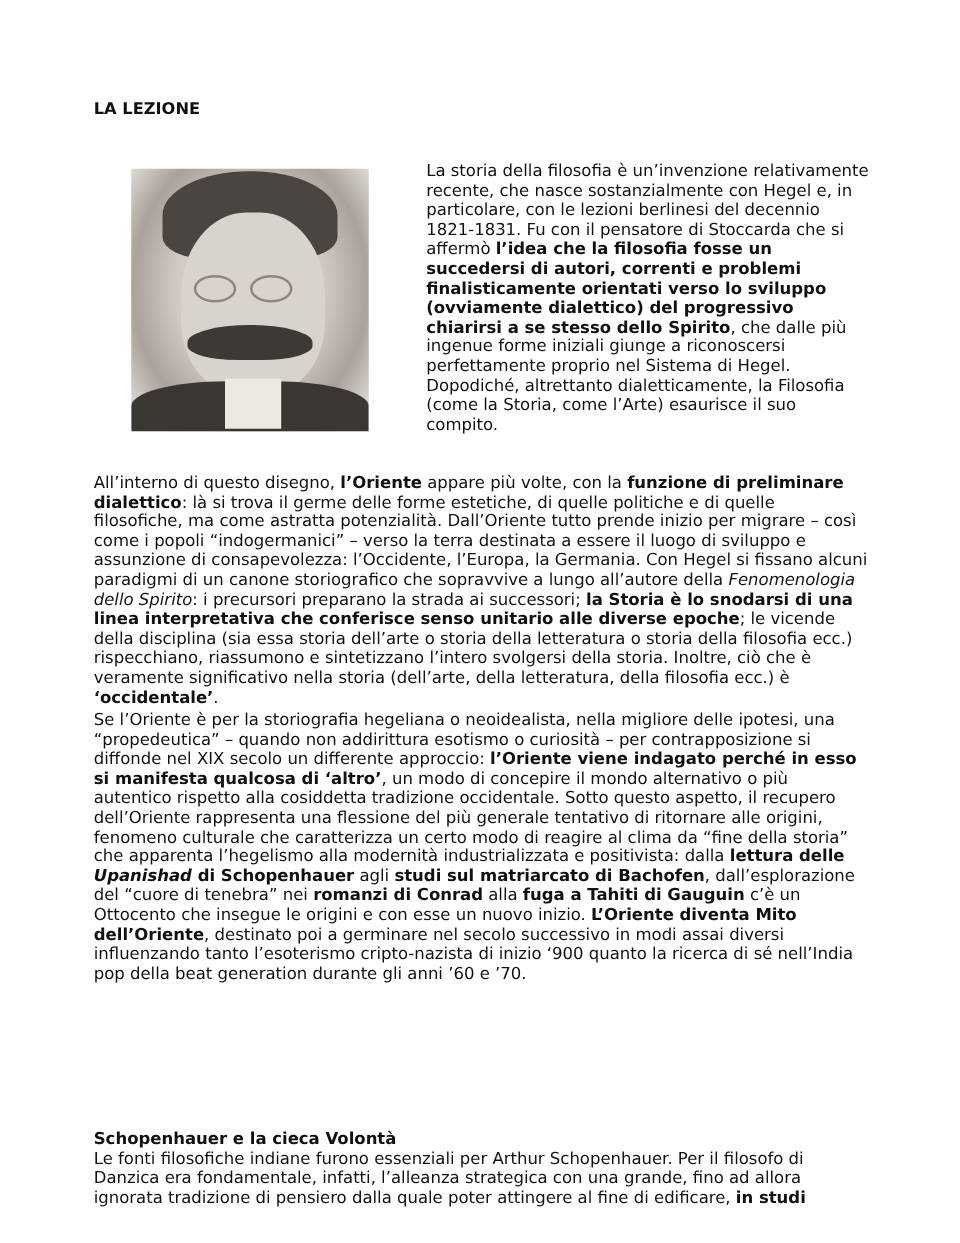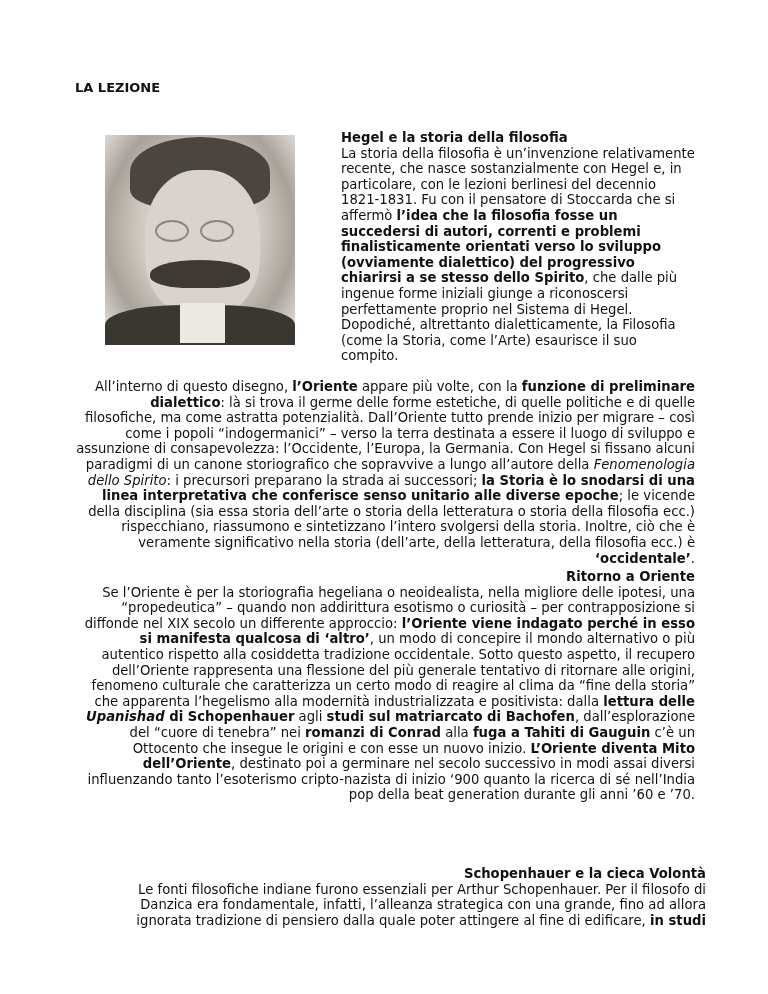--- a/index.html
+++ b/index.html
@@ -14,24 +14,24 @@
                     background: #4a4540; }
   .portrait .face { position: absolute; left: 40px; top: 35px; width: 115px; height: 145px; border-radius: 45% 45% 40% 40%;
                     background: #d8d3cc; }
   .portrait .glass-l, .portrait .glass-r { position: absolute; top: 85px; width: 30px; height: 18px; border: 2px solid #8d867e; border-radius: 50%; }
   .portrait .glass-l { left: 50px; }
   .portrait .glass-r { left: 95px; }
   .portrait .moustache { position: absolute; left: 45px; top: 125px; width: 100px; height: 28px; border-radius: 50% 50% 40% 40%; background: #3e3934; }
   .portrait .coat { position: absolute; left: 0; top: 170px; width: 190px; height: 50px; background: #3a3632; border-radius: 40% 40% 0 0; }
   .portrait .collar { position: absolute; left: 75px; top: 168px; width: 45px; height: 40px; background: #ece8e2; }
   .side-block { position: absolute; left: 266px; top: 130px; width: 355px; font-size: 13.2px; line-height: 15.6px; }
-  .body-block { position: absolute; left: 0; width: 620px; font-size: 13.2px; line-height: 15.6px; text-align: right; }
+  .body-block { position: absolute; left: 0; width: 620px; font-size: 13.2px; line-height: 15.6px; }
   .intro-cont { top: 379px; }
   .section-2 { top: 569px; }
-  .section-3 { top: 866px; margin-left: 11px; }
+  .section-3 { top: 904px; }
   h2 { font-size: 13.2px; font-weight: bold; margin: 0; line-height: 15.6px; }
   p { margin: 0; }
   b { font-weight: bold; }
   i { font-style: italic; }
 </style>
 </head>
 <body>
 
 <div class="page">
   <div class="doc-title">LA LEZIONE</div>
@@ -40,30 +40,28 @@
     <div class="hair"></div>
     <div class="face"></div>
     <div class="glass-l"></div>
     <div class="glass-r"></div>
     <div class="moustache"></div>
     <div class="coat"></div>
     <div class="collar"></div>
   </div>
 
   <div class="side-block">
-    <h2>Hegel e la storia della filosofia</h2>
     <p>La storia della filosofia è un’invenzione relativamente recente, che nasce sostanzialmente con Hegel e, in particolare, con le lezioni berlinesi del decennio 1821-1831. Fu con il pensatore di Stoccarda che si affermò <b>l’idea che la filosofia fosse un succedersi di autori, correnti e problemi finalisticamente orientati verso lo sviluppo (ovviamente dialettico) del progressivo chiarirsi a se stesso dello Spirito</b>, che dalle più ingenue forme iniziali giunge a riconoscersi perfettamente proprio nel Sistema di Hegel. Dopodiché, altrettanto dialetticamente, la Filosofia (come la Storia, come l’Arte) esaurisce il suo compito.</p>
   </div>
 
   <div class="body-block intro-cont">
     <p>All’interno di questo disegno, <b>l’Oriente</b> appare più volte, con la <b>funzione di preliminare dialettico</b>: là si trova il germe delle forme estetiche, di quelle politiche e di quelle filosofiche, ma come astratta potenzialità. Dall’Oriente tutto prende inizio per migrare – così come i popoli “indogermanici” – verso la terra destinata a essere il luogo di sviluppo e assunzione di consapevolezza: l’Occidente, l’Europa, la Germania. Con Hegel si fissano alcuni paradigmi di un canone storiografico che sopravvive a lungo all’autore della <i>Fenomenologia dello Spirito</i>: i precursori preparano la strada ai successori; <b>la Storia è lo snodarsi di una linea interpretativa che conferisce senso unitario alle diverse epoche</b>; le vicende della disciplina (sia essa storia dell’arte o storia della letteratura o storia della filosofia ecc.) rispecchiano, riassumono e sintetizzano l’intero svolgersi della storia. Inoltre, ciò che è veramente significativo nella storia (dell’arte, della letteratura, della filosofia ecc.) è <b>‘occidentale’</b>.</p>
   </div>
 
   <div class="body-block section-2">
-    <h2>Ritorno a Oriente</h2>
     <p>Se l’Oriente è per la storiografia hegeliana o neoidealista, nella migliore delle ipotesi, una “propedeutica” – quando non addirittura esotismo o curiosità – per contrapposizione si diffonde nel XIX secolo un differente approccio: <b>l’Oriente viene indagato perché in esso si manifesta qualcosa di ‘altro’</b>, un modo di concepire il mondo alternativo o più autentico rispetto alla cosiddetta tradizione occidentale. Sotto questo aspetto, il recupero dell’Oriente rappresenta una flessione del più generale tentativo di ritornare alle origini, fenomeno culturale che caratterizza un certo modo di reagire al clima da “fine della storia” che apparenta l’hegelismo alla modernità industrializzata e positivista: dalla <b>lettura delle </b><b><i>Upanishad</i></b><b> di Schopenhauer</b> agli <b>studi sul matriarcato di Bachofen</b>, dall’esplorazione del “cuore di tenebra” nei <b>romanzi di Conrad</b> alla <b>fuga a Tahiti di Gauguin</b> c’è un Ottocento che insegue le origini e con esse un nuovo inizio. <b>L’Oriente diventa Mito dell’Oriente</b>, destinato poi a germinare nel secolo successivo in modi assai diversi influenzando tanto l’esoterismo cripto-nazista di inizio ‘900 quanto la ricerca di sé nell’India pop della beat generation durante gli anni ’60 e ’70.</p>
   </div>
 
   <div class="body-block section-3">
     <h2>Schopenhauer e la cieca Volontà</h2>
     <p>Le fonti filosofiche indiane furono essenziali per Arthur Schopenhauer. Per il filosofo di Danzica era fondamentale, infatti, l’alleanza strategica con una grande, fino ad allora ignorata tradizione di pensiero dalla quale poter attingere al fine di edificare, <b>in studi</b></p>
   </div>
 </div>
 
 </body></html>

